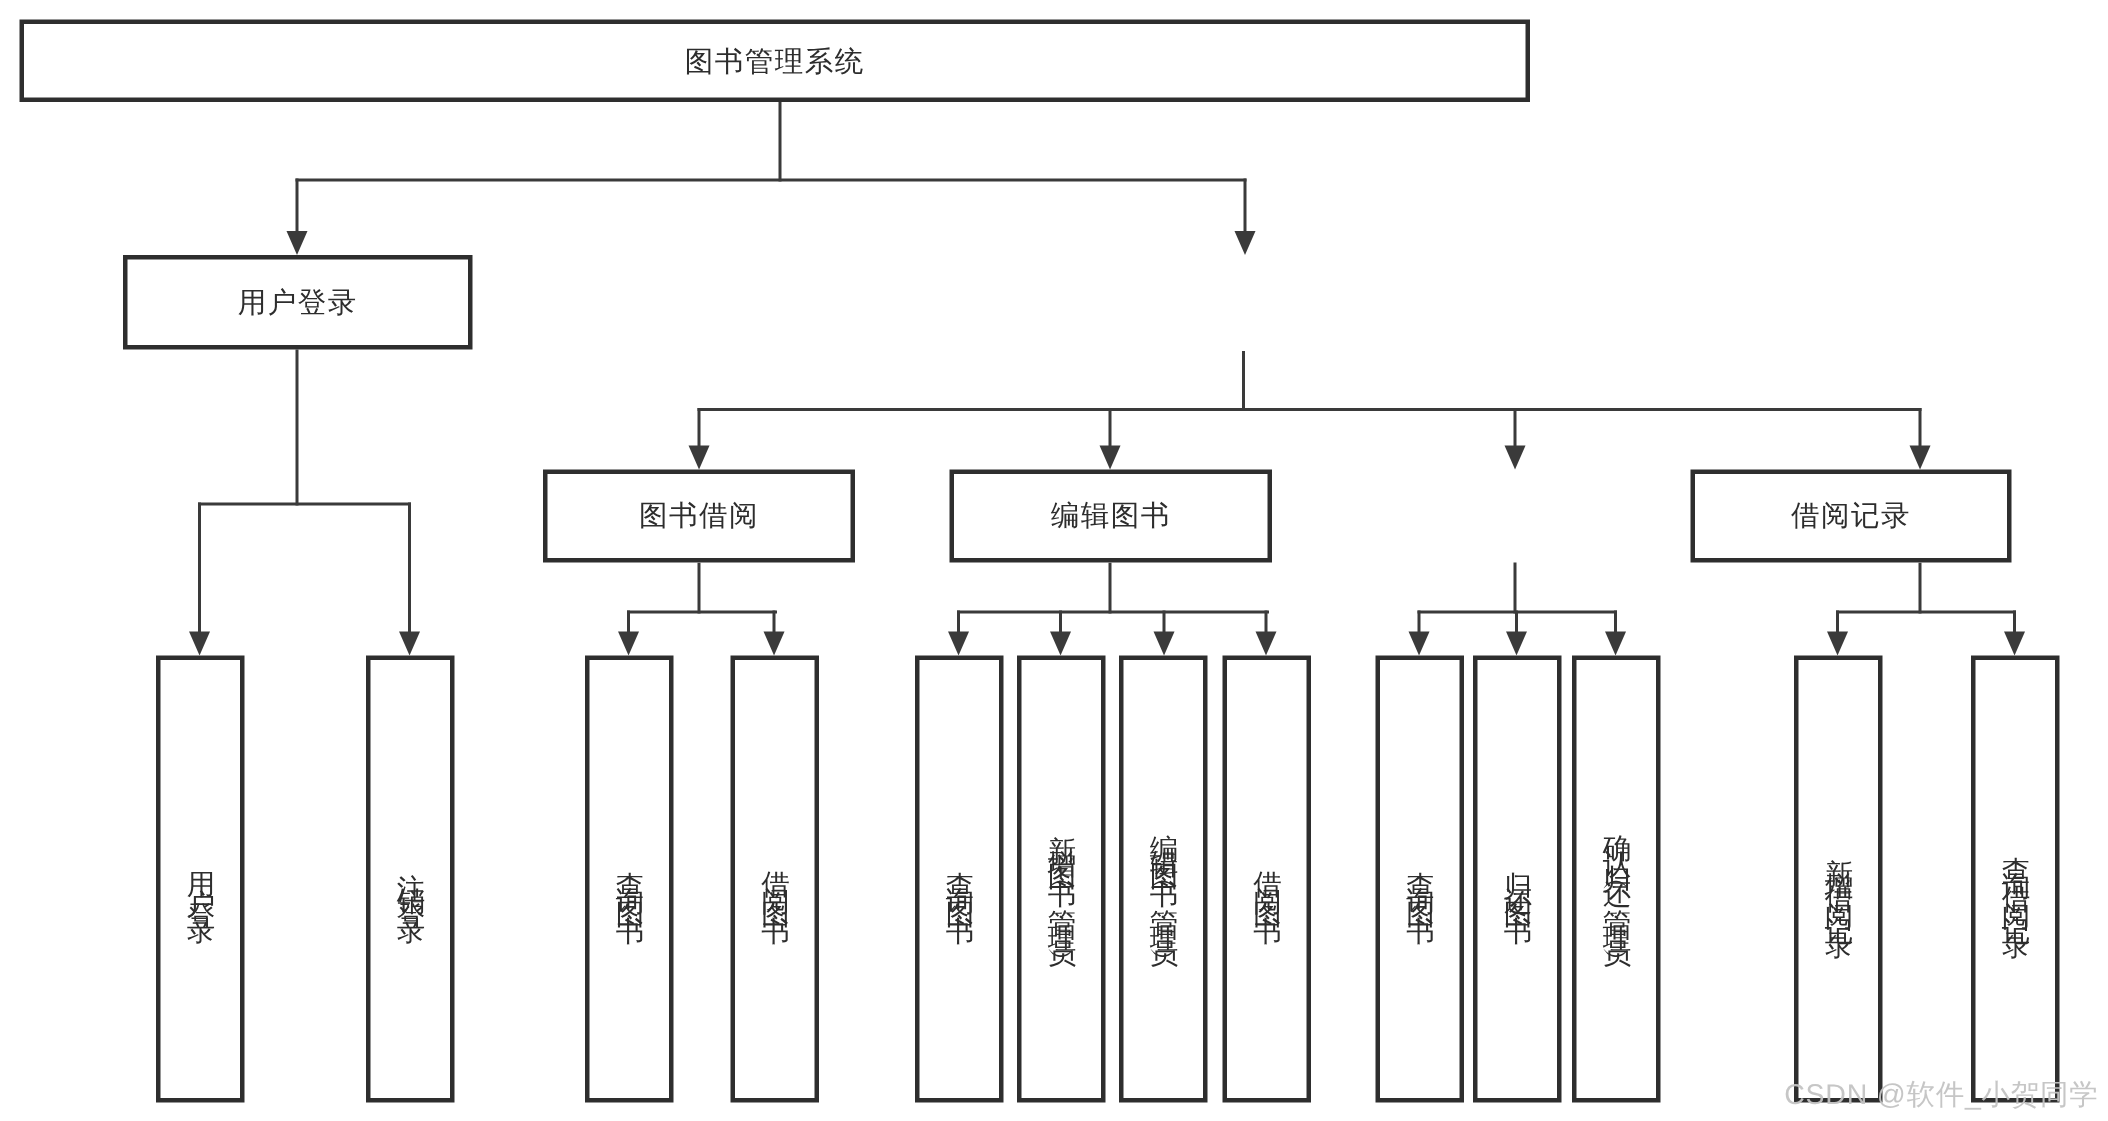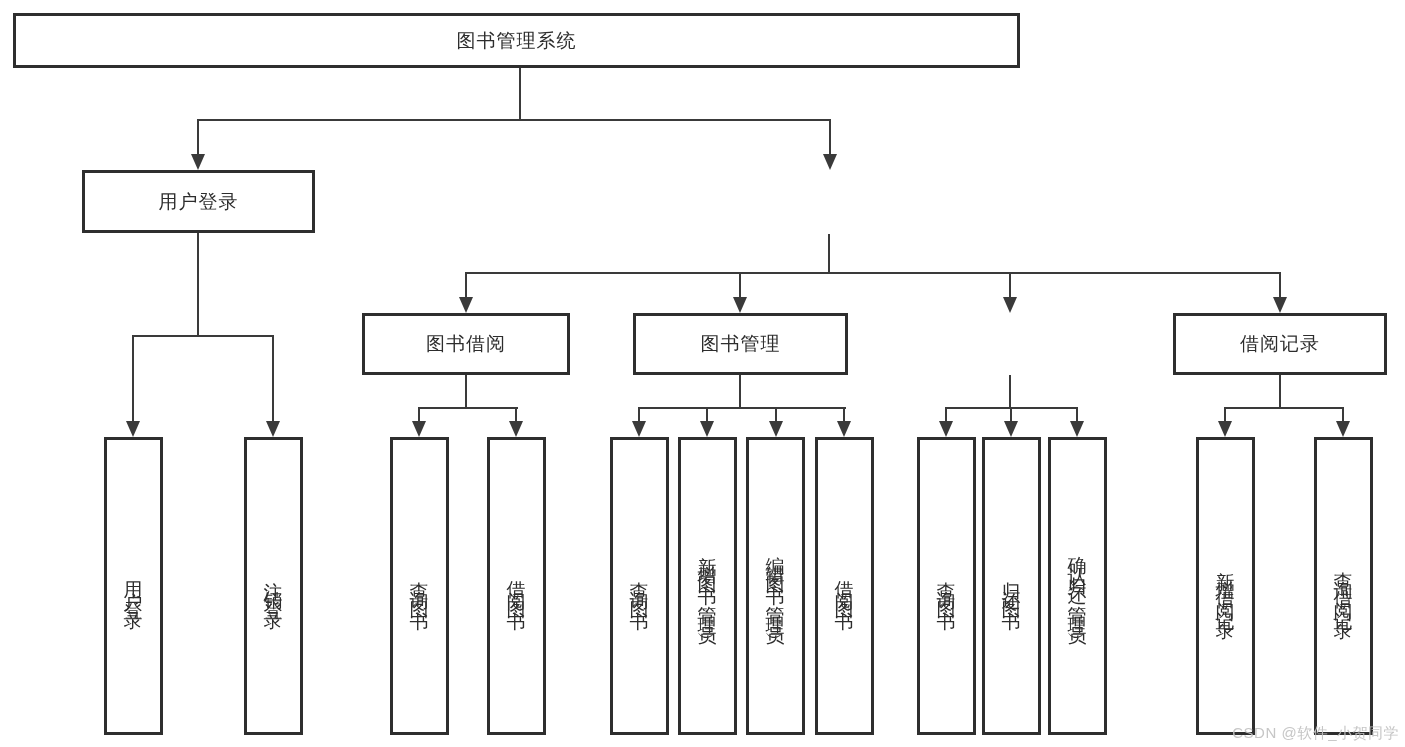--- a/index.html
+++ b/index.html
@@ -45,21 +45,21 @@
   .arrow{
     position:absolute;width:0;height:0;
     border-left:7px solid transparent;
     border-right:7px solid transparent;
     border-top:16px solid #3a3a3a;
     z-index:3;
   }
   .watermark{
     position:absolute;
     right:6px;bottom:4px;
-    font-size:15px;
+    font-size:19px;
     color:rgba(195,195,195,0.95);
     z-index:5;
     letter-spacing:0.5px;
   }
 </style>
 </head>
 <body>
 
 <div class="canvas">
 
@@ -93,23 +93,23 @@
   <div class="arrow" style="left:733px;top:297px;"></div>
   <div class="vline" style="left:1009px;top:272px;height:27px;"></div>
   <div class="arrow" style="left:1003px;top:297px;"></div>
   <div class="vline" style="left:1279px;top:272px;height:27px;"></div>
   <div class="arrow" style="left:1273px;top:297px;"></div>
 
   <div class="box" style="left:362px;top:313px;width:208px;height:62px;">
     <span>图书借阅</span>
   </div>
   <div class="box" style="left:633px;top:313px;width:215px;height:62px;">
-    <span>图书管理</span>
+    <span>编辑图书</span>
   </div>
-  <div class="box" style="left:1173px;top:313px;width:214px;height:62px;">
+  <div class="box" style="left:1127px;top:313px;width:214px;height:62px;">
     <span>借阅记录</span>
   </div>
 
   <div class="vline" style="left:465px;top:375px;height:34px;"></div>
   <div class="hline" style="left:418px;top:407px;width:100px;"></div>
   <div class="vline" style="left:418px;top:407px;height:16px;"></div>
   <div class="arrow" style="left:412px;top:421px;"></div>
   <div class="vline" style="left:515px;top:407px;height:16px;"></div>
   <div class="arrow" style="left:509px;top:421px;"></div>
 

